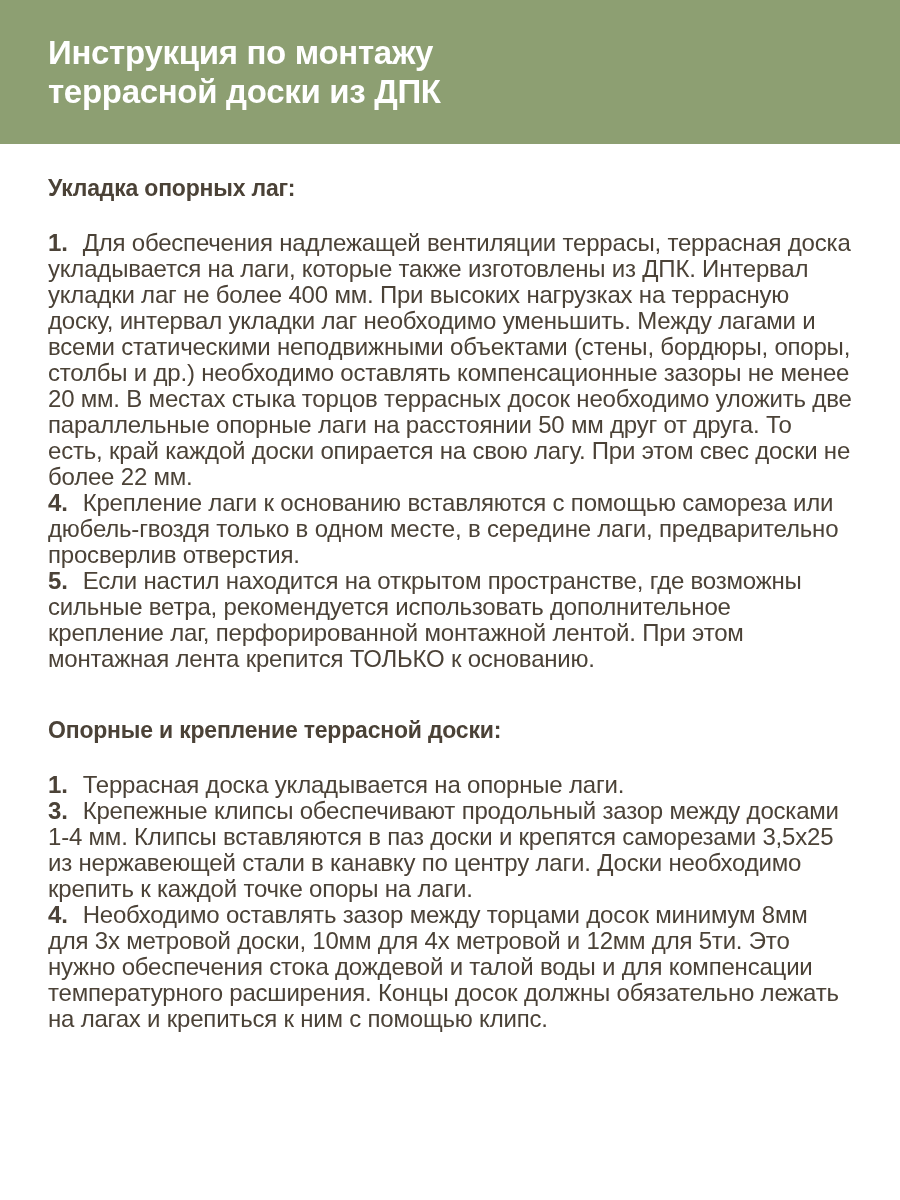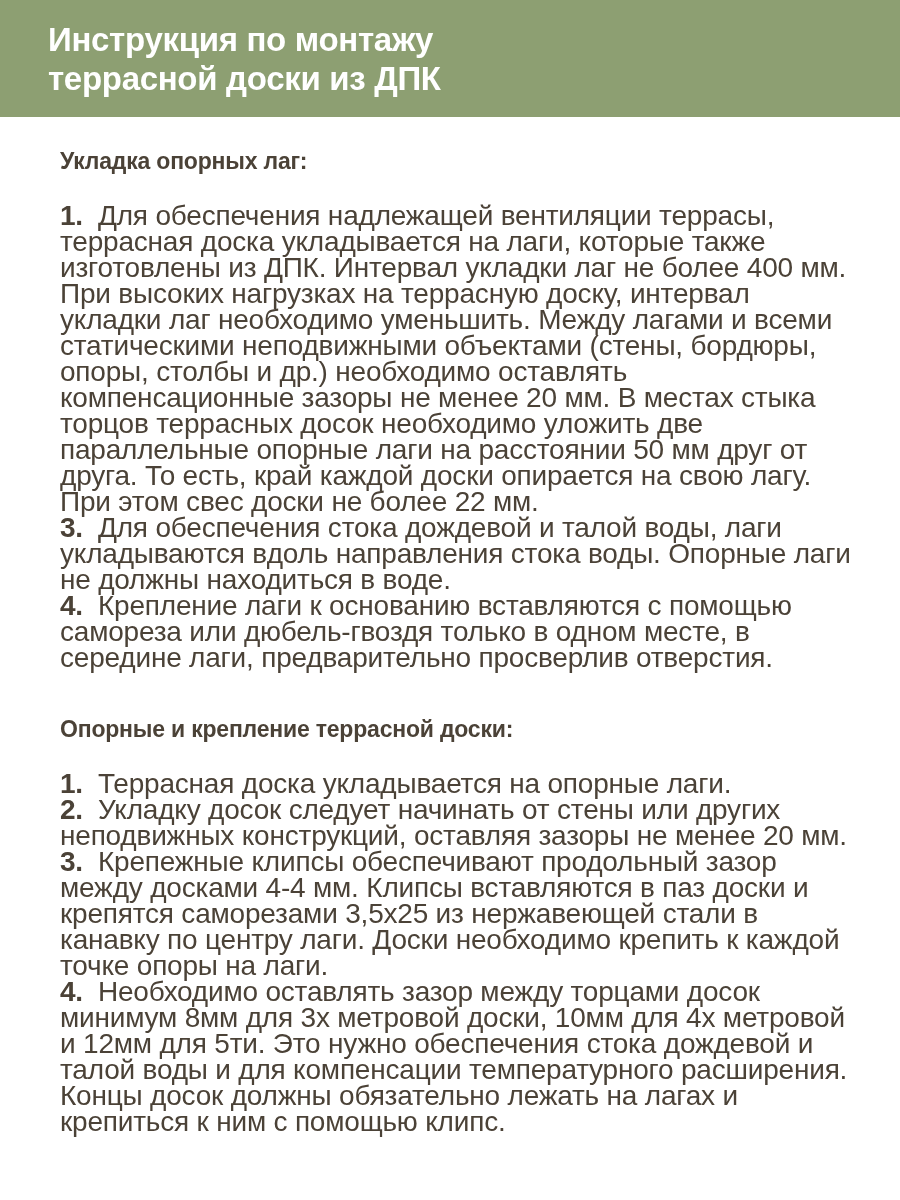--- a/index.html
+++ b/index.html
@@ -9,52 +9,51 @@
   }
   body {
     width: 900px;
     height: 1200px;
     font-family: "Liberation Sans", sans-serif;
     color: #4b4237;
     overflow: hidden;
   }
   .header {
     background: #8d9f72;
-    height: 117px;
+    height: 144px;
     padding: 0 48px;
     display: flex;
     align-items: center;
     box-sizing: border-box;
   }
   .doc-title {
     margin: 0;
     font-size: 33px;
     line-height: 39px;
     font-weight: bold;
     color: #ffffff;
     white-space: pre-line;
     letter-spacing: -0.3px;
   }
   .content {
     padding: 0 48px 0 48px;
-    margin-left: 12px;
   }
   .section-heading {
     margin: 30px 0 28px 0;
     font-size: 23px;
     line-height: 28px;
     font-weight: bold;
     letter-spacing: -0.2px;
   }
   .section-heading.second {
     margin-top: 44px;
   }
   .item {
     margin: 0;
-    font-size: 28px;
+    font-size: 24px;
     line-height: 26px;
     letter-spacing: -0.2px;
   }
   .num {
     font-weight: bold;
     margin-right: 15px;
   }
 </style>
 </head>
 <body>
@@ -65,34 +64,31 @@
 </div>
 
 <div class="content">
 
   <h2 class="section-heading">Укладка опорных лаг:</h2>
 
   <p class="item">
     <span class="num">1.</span><span>Для обеспечения надлежащей вентиляции террасы, террасная доска укладывается на лаги, которые также изготовлены из ДПК. Интервал укладки лаг не более 400 мм. При высоких нагрузках на террасную доску, интервал укладки лаг необходимо уменьшить. Между лагами и всеми статическими неподвижными объектами (стены, бордюры, опоры, столбы и др.) необходимо оставлять компенсационные зазоры не менее 20 мм.  В местах стыка торцов террасных досок необходимо уложить две параллельные опорные лаги на расстоянии 50 мм друг от друга.  То есть, край каждой доски опирается на свою лагу. При этом свес доски не более 22 мм.</span>
   </p>
   <p class="item">
-    <span class="num">3.</span><span>Для обеспечения стока дождевой и талой воды, лаги укладываются вдоль направления стока воды. Опорные лаги не должны находиться в воде.</span>
+    <span class="num">4.</span><span>Крепление лаги к основанию вставляются с помощью самореза или дюбель-гвоздя только в одном месте, в середине лаги, предварительно просверлив отверстия.</span>
   </p>
   <p class="item">
-    <span class="num">4.</span><span>Крепление лаги к основанию вставляются с помощью самореза или дюбель-гвоздя только в одном месте, в середине лаги, предварительно просверлив отверстия.</span>
+    <span class="num">5.</span><span>Если настил находится на открытом пространстве, где возможны сильные ветра, рекомендуется использовать дополнительное крепление лаг, перфорированной монтажной лентой. При этом монтажная лента крепится ТОЛЬКО к основанию.</span>
   </p>
 
   <h2 class="section-heading second">Опорные и крепление террасной доски:</h2>
 
   <p class="item">
     <span class="num">1.</span><span>Террасная доска укладывается на опорные лаги.</span>
   </p>
   <p class="item">
-    <span class="num">2.</span><span>Укладку досок следует начинать от стены или других неподвижных конструкций, оставляя зазоры не менее 20 мм.</span>
-  </p>
-  <p class="item">
-    <span class="num">3.</span><span>Крепежные клипсы обеспечивают продольный зазор между досками 4-4 мм. Клипсы вставляются в паз доски и крепятся саморезами 3,5х25 из нержавеющей стали в канавку по центру лаги. Доски необходимо крепить к каждой точке опоры на лаги.</span>
+    <span class="num">3.</span><span>Крепежные клипсы обеспечивают продольный зазор между досками 1-4 мм. Клипсы вставляются в паз доски и крепятся саморезами 3,5х25 из нержавеющей стали в канавку по центру лаги. Доски необходимо крепить к каждой точке опоры на лаги.</span>
   </p>
   <p class="item">
     <span class="num">4.</span><span>Необходимо оставлять зазор между торцами досок минимум 8мм для 3х метровой доски, 10мм для 4х метровой и 12мм для 5ти. Это нужно обеспечения стока дождевой и талой воды и для компенсации температурного расширения. Концы досок должны обязательно лежать на лагах и крепиться к ним с помощью клипс.</span>
   </p>
 
 </div>
 
 </body></html>

